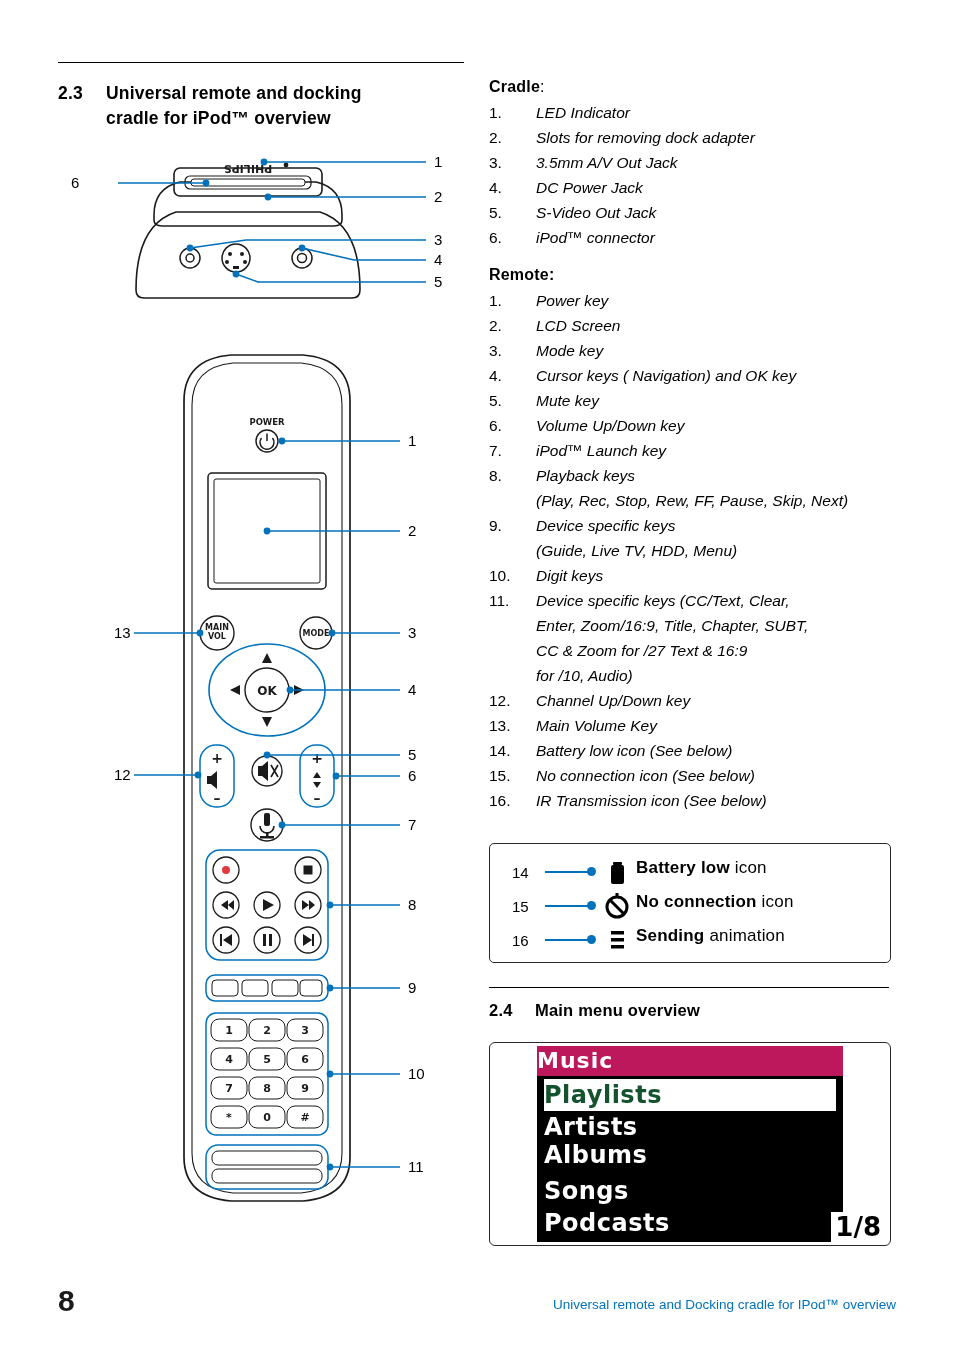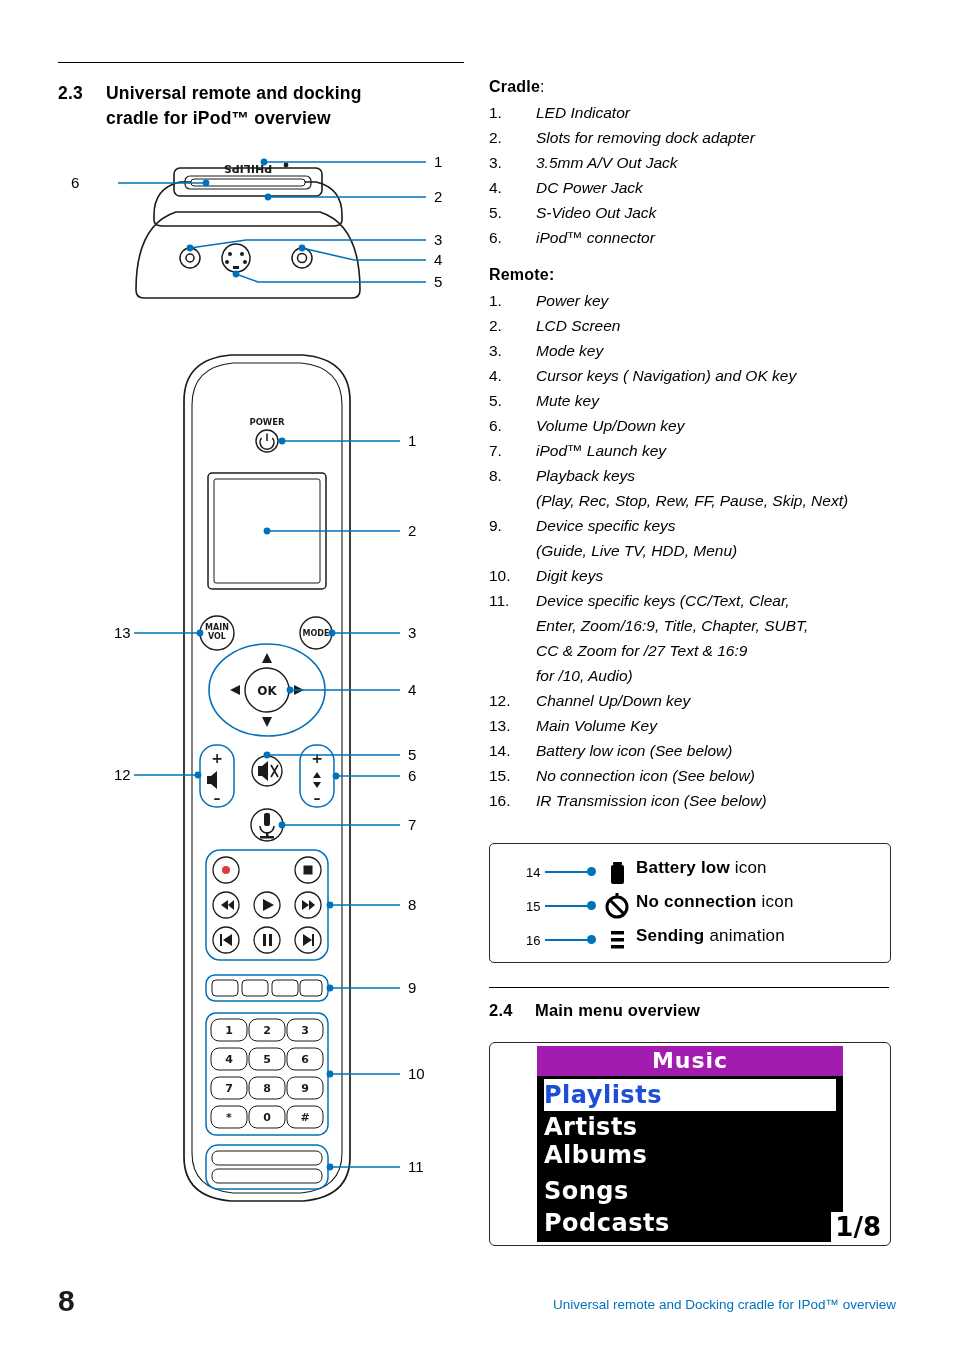--- a/index.html
+++ b/index.html
@@ -102,22 +102,22 @@
   .icon-row {
     position: absolute;
     left: 0;
     width: 100%;
     height: 36px;
     display: flex;
     align-items: center;
   }
   .icon-row .ref {
     position: absolute;
-    left: 36px;
-    font-size: 13px;
+    left: 22px;
+    font-size: 15px;
     color: #000;
   }
   .icon-row .leader {
     position: absolute;
     left: 55px;
     top: 17px;
     width: 45px;
     height: 2px;
     background: #0072bc;
   }
@@ -192,44 +192,44 @@
     width: 306px;
     height: 196px;
     background: #000;
   }
   .lcd-title {
     position: absolute;
     left: 47px;
     top: 3px;
     width: 306px;
     height: 30px;
-    background: #a21caf;
+    background: #be185d;
     color: #fff;
     font-family: "DejaVu Sans", sans-serif;
     font-weight: bold;
     font-size: 22px;
-    text-align: center;
+    text-align: left;
     line-height: 30px;
     letter-spacing: 1px;
   }
   .lcd-item {
     position: absolute;
     left: 54px;
     width: 292px;
     height: 32px;
     color: #ffffff;
     font-family: "DejaVu Sans", sans-serif;
     font-weight: bold;
     font-size: 24px;
     letter-spacing: 0.5px;
     line-height: 32px;
   }
   .lcd-item.selected {
     background: #ffffff;
-    color: #1d4ed8;
+    color: #14532d;
   }
   .lcd-arrow {
     position: absolute;
     right: 6px;
     top: 6px;
     width: 0;
     height: 0;
     border-top: 9px solid transparent;
     border-bottom: 9px solid transparent;
     border-left: 12px solid #fff;

